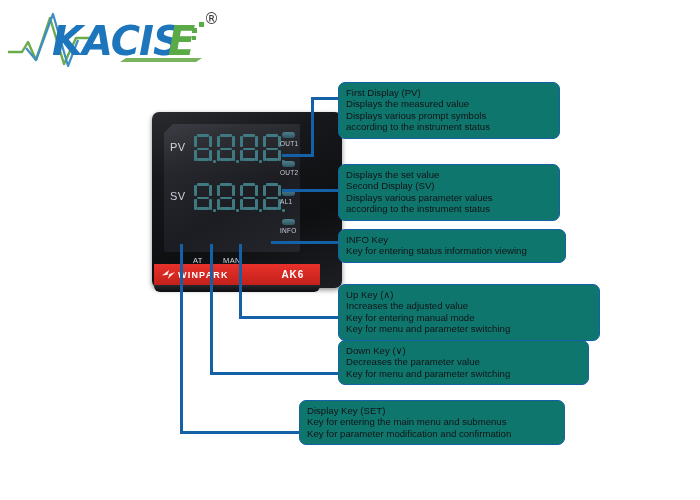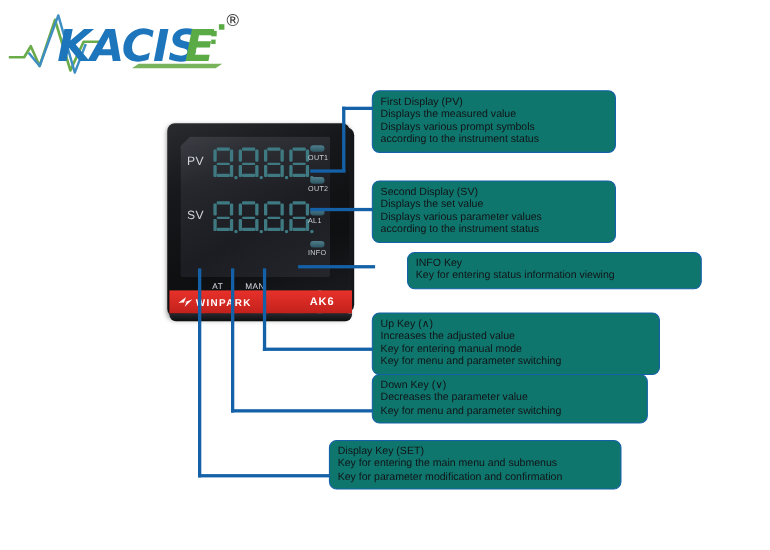--- a/index.html
+++ b/index.html
@@ -17,20 +17,21 @@
   #logo svg{display:block;}
 
   
   #device{position:absolute;left:150px;top:110px;width:172px;height:182px;}
 
   .dev-body{
     position:absolute;left:2px;top:2px;width:166px;height:176px;
     background:linear-gradient(160deg,#2a2b2f 0%,#17181b 28%,#0e0f11 65%,#1d1e22 100%);
     border-radius:7px;
     box-shadow:0 2px 5px rgba(0,0,0,.45);
+    padding-left:24px;
   }
   .dev-right-edge{
     position:absolute;right:0px;top:6px;width:9px;height:168px;
     background:linear-gradient(90deg,#2e3034,#121316);
     border-radius:0 7px 7px 0;
   }
   .dev-screen{
     position:absolute;left:12px;top:12px;width:136px;height:128px;
     background:linear-gradient(150deg,#33353c 0%,#26282e 22%,#1b1d22 60%,#24262b 100%);
     border-radius:3px;
@@ -329,27 +330,27 @@
   <div class="lead h" style="left:180px;top:431px;width:122px;"></div>
 
   <div class="callout" style="left:338px;top:82px;width:222px;">
     <span class="ln">First Display (PV)</span>
     <span class="ln">Displays the measured value</span>
     <span class="ln">Displays various prompt symbols</span>
     <span class="ln">according to the instrument status</span>
   </div>
 
   <div class="callout" style="left:338px;top:164px;width:222px;">
+    <span class="ln">Displays the set value</span>
     <span class="ln">Second Display (SV)</span>
-    <span class="ln">Displays the set value</span>
     <span class="ln">Displays various parameter values</span>
     <span class="ln">according to the instrument status</span>
   </div>
 
-  <div class="callout" style="left:338px;top:229px;width:268px;margin-left:32px;">
+  <div class="callout" style="left:338px;top:229px;width:228px;">
     <span class="ln">INFO Key</span>
     <span class="ln">Key for entering status information viewing</span>
   </div>
 
   <div class="callout" style="left:338px;top:284px;width:262px;">
     <span class="ln">Up Key (∧)</span>
     <span class="ln">Increases the adjusted value</span>
     <span class="ln">Key for entering manual mode</span>
     <span class="ln">Key for menu and parameter switching</span>
   </div>

